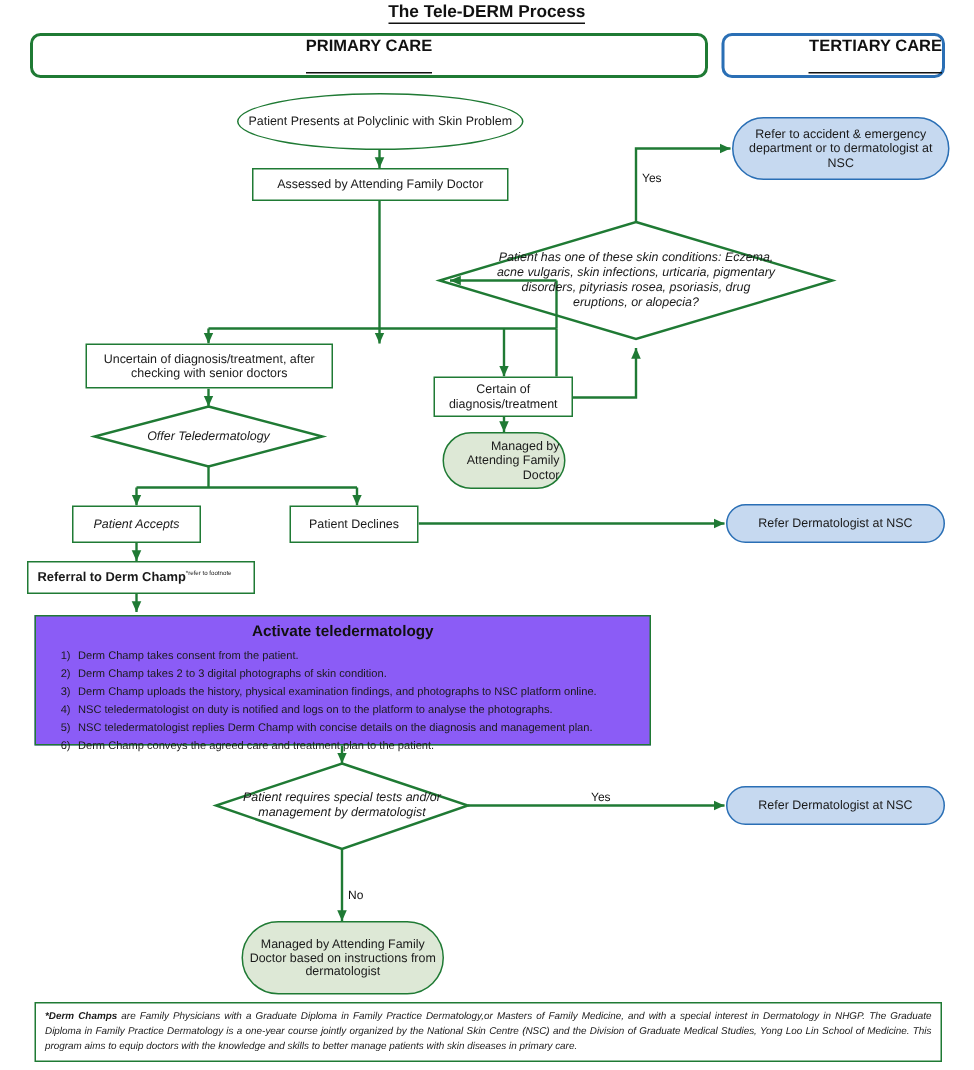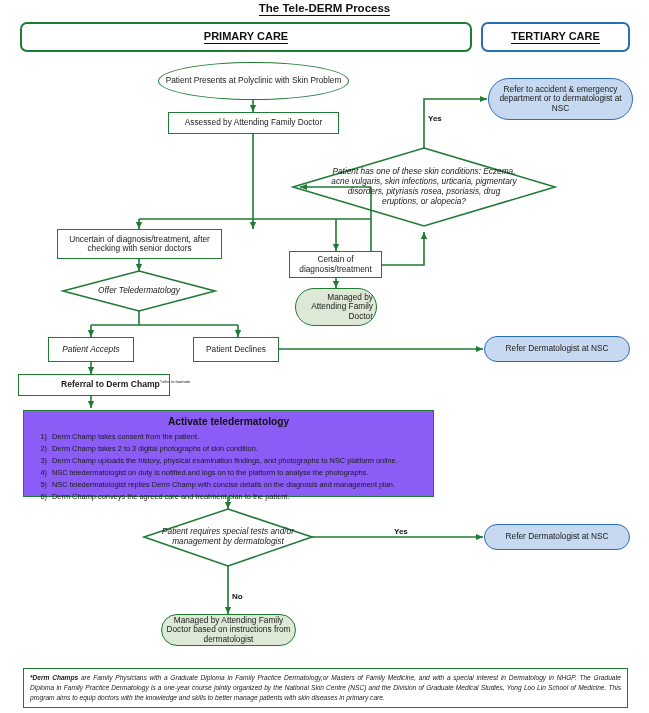--- a/index.html
+++ b/index.html
@@ -63,31 +63,32 @@
     display: flex;
     align-items: center;
     justify-content: center;
     font-size: 11px;
     font-weight: bold;
     border-radius: 7px;
     background: #ffffff;
   }
   .banner span {
     border-bottom: 1px solid #111;
-    padding-bottom: 1px;
+    padding-bottom: 11px;
   }
   #banner-primary {
     left: 20px; top: 22px; width: 452px; height: 30px;
     border: 2.5px solid #1f7a34;
     color: #111;
   }
   #banner-tertiary {
     left: 481px; top: 22px; width: 149px; height: 30px;
     border: 2px solid #2a6fb5;
     color: #111;
+    justify-content: flex-end;
   }
 
   
   .rect {
     border: 1.6px solid #1f7a34;
     background: #ffffff;
     font-size: 8.3px;
   }
   
   .stadium {
@@ -122,21 +123,21 @@
     font-style: italic;
     font-size: 8.3px;
     color: #1a1a1a;
     line-height: 1.18;
     pointer-events: none;
   }
   
   .edge-label {
     position: absolute;
     font-size: 8px;
-    font-weight: bold;
+    font-weight: normal;
     color: #111;
     white-space: nowrap;
   }
 
   
   #activate-box {
     position: absolute;
     left: 23px; top: 410px; width: 411px; height: 87px;
     box-sizing: border-box;
     border: 1.6px solid #1f7a34;
@@ -303,21 +304,21 @@
   <div class="node rect" style="left:48px; top:337px; width:86px; height:25px;font-style:italic;">
     <div class="node-inner">Patient Accepts</div>
   </div>
 
   <div class="node rect" style="left:193px; top:337px; width:86px; height:25px;justify-content:flex-end;">
     <div class="node-inner">Patient Declines</div>
   </div>
 
   <div class="node rect" style="left:18px; top:374px; width:152px; height:22px; justify-content:flex-start;">
     <div class="node-inner" style="text-align:left; padding-left:6px; white-space:nowrap;">
-      <span class="bold" style="font-size:8.6px;margin-left:36px;">Referral to Derm Champ</span><span class="sup">*refer to footnote</span>
+      <span class="bold" style="font-size:8.6px;">Referral to Derm Champ</span><span class="sup">*refer to footnote</span>
     </div>
   </div>
 
   <div class="node stadium blue" style="left:484px; top:336px; width:146px; height:26px;">
     <div class="node-inner">Refer Dermatologist at NSC</div>
   </div>
 
   <div id="activate-box">
     <div id="activate-title">Activate teledermatology</div>
     <ul id="activate-list">
@@ -349,21 +350,21 @@
   </div>
 
   <div class="diamond-label" style="left:158px; top:517px; width:140px; height:40px;justify-content:flex-end;">
     <div>Patient requires special tests and/or management by dermatologist</div>
   </div>
 
   <div class="node stadium blue" style="left:484px; top:524px; width:146px; height:26px;">
     <div class="node-inner">Refer Dermatologist at NSC</div>
   </div>
 
-  <div class="node stadium filled" style="left:161px; top:614px; width:135px; height:32px;">
+  <div class="node stadium filled" style="left:161px; top:614px; width:135px; height:49px;">
     <div class="node-inner">Managed by Attending Family Doctor based on instructions from dermatologist</div>
   </div>
 
   <div class="edge-label" style="left:428px; top:114px;">Yes</div>
   <div class="edge-label" style="left:394px; top:527px;">Yes</div>
   <div class="edge-label" style="left:232px; top:592px;">No</div>
 
   <div id="footnote">
     <b>*Derm Champs</b><span> are Family Physicians with a Graduate Diploma in Family Practice Dermatology,or Masters of Family Medicine, and with a special interest in Dermatology in NHGP. The Graduate Diploma in Family Practice Dermatology is a one-year course jointly organized by the National Skin Centre (NSC) and the Division of Graduate Medical Studies, Yong Loo Lin School of Medicine.  This program aims to equip doctors with the knowledge and skills to better manage patients with skin diseases in primary care.</span>
   </div>

